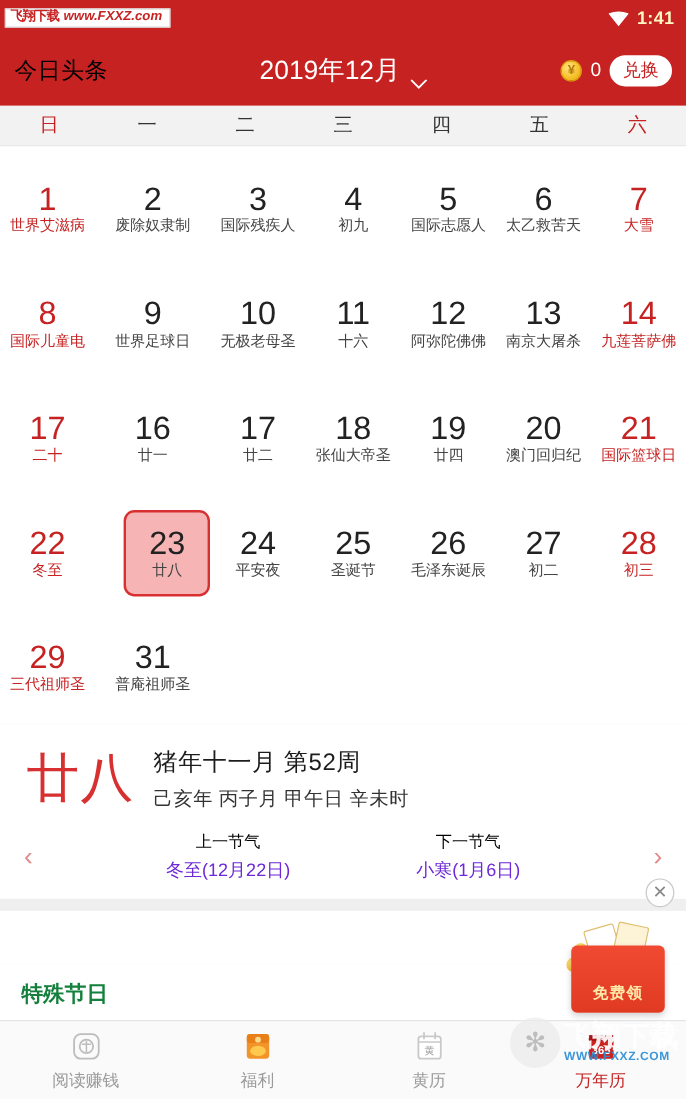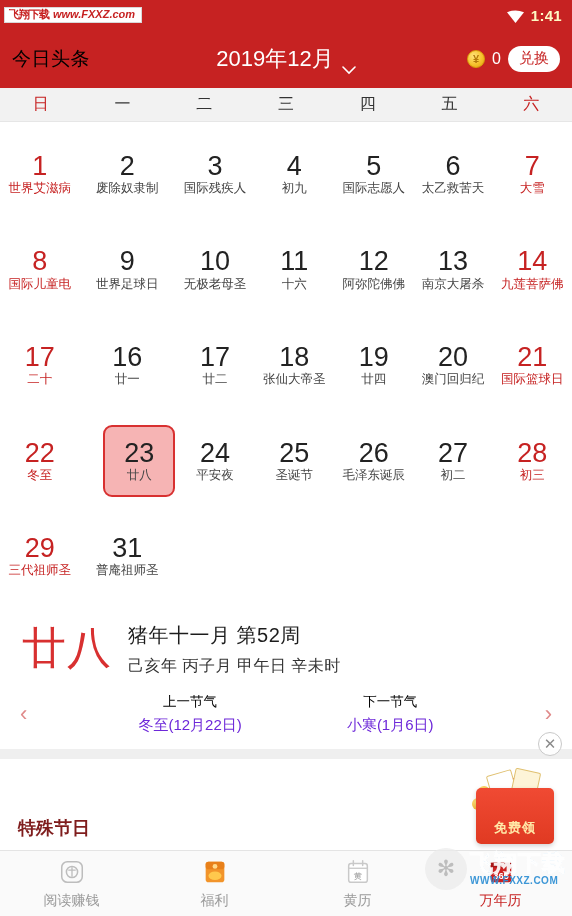--- a/index.html
+++ b/index.html
@@ -116,21 +116,21 @@
   .term-block{ display:flex; flex-direction:column; align-items:center; gap:5px; }
   .term-label{ font-size:13.5px; color:#000000; }
   .term-value{ font-size:15px; color:#6d28d9; }
 
   .divider-strip{ height:10px; background:#efefef; margin-top:14px; }
 
   
   .special{
     background:#fff; padding:12px 18px 0; height:50px; overflow:hidden;
   }
-  .special-title{ font-size:18px; color:#7f1d1d; font-weight:bold; }
+  .special-title{ font-size:18px; color:#15803d; font-weight:bold; }
 
   
   .bottom-nav{
     position:absolute; bottom:0; left:0; right:0;
     height:66px; background:#fafafa;
     border-top:1px solid #e4e4e4;
     display:grid; grid-template-columns:repeat(4,1fr);
     align-items:center;
   }
   .nav-item{

